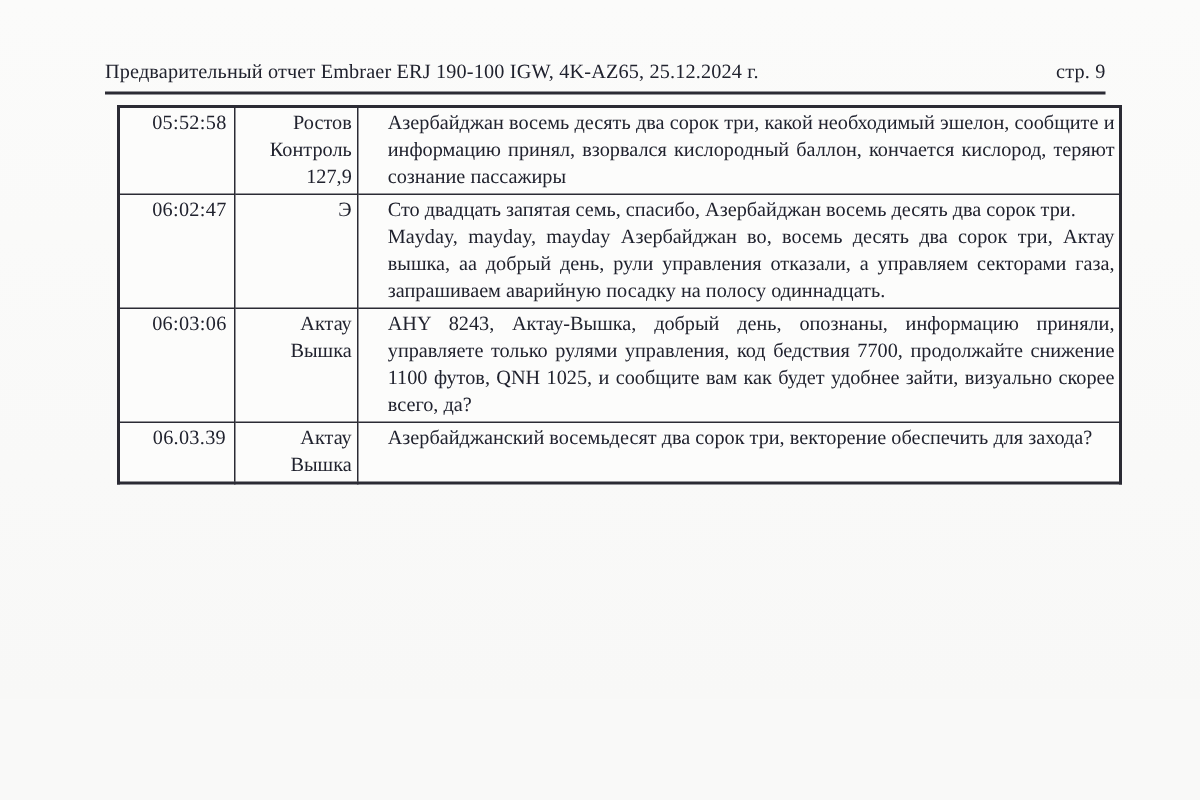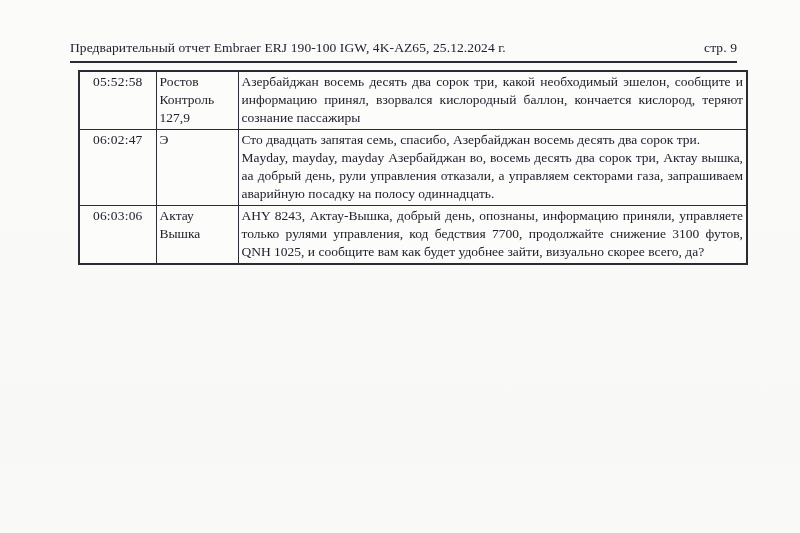--- a/index.html
+++ b/index.html
@@ -44,28 +44,28 @@
     background: #fcfcfb;
   }
   table.transcript col.c-time    { width: 77px;  }
   table.transcript col.c-speaker { width: 82px;  }
   table.transcript col.c-text    { width: 509px; }
   table.transcript td {
     border: 1.5px solid #2b2b34;
     vertical-align: top;
     font-size: 13.5px;
     line-height: 18px;
-    padding: 1px 3px 2px 3px;
+    padding: 1px 3px 2px 20px;
   }
   td.time {
     text-align: center;
     letter-spacing: 0.2px;
   }
   td.speaker {
-    text-align: left;
+    text-align: right;
   }
   td.text {
     text-align: justify;
     white-space: pre-line;
     padding-left: 6px;
     padding-right: 5px;
     margin-top: 23px;
   }
 </style>
 </head>
@@ -92,18 +92,23 @@
       </tr>
       <tr>
         <td class="time">06:02:47</td>
         <td class="speaker">Э</td>
         <td class="text">Сто двадцать запятая семь, спасибо, Азербайджан восемь десять два сорок три.
 Mayday, mayday, mayday Азербайджан во, восемь десять два сорок три, Актау вышка, аа добрый день, рули управления отказали, а управляем секторами газа, запрашиваем аварийную посадку на полосу одиннадцать.</td>
       </tr>
       <tr>
         <td class="time">06:03:06</td>
         <td class="speaker">Актау Вышка</td>
-        <td class="text">AHY 8243, Актау-Вышка, добрый день, опознаны, информацию приняли, управляете только рулями управления, код бедствия 7700, продолжайте снижение 3100 футов, QNH 1025, и сообщите вам как будет удобнее зайти, визуально скорее всего, да?</td>
+        <td class="text">AHY 8243, Актау-Вышка, добрый день, опознаны, информацию приняли, управляете только рулями управления, код бедствия 7700, продолжайте снижение 1100 футов, QNH 1025, и сообщите вам как будет удобнее зайти, визуально скорее всего, да?</td>
+      </tr>
+      <tr>
+        <td class="time">06.03.39</td>
+        <td class="speaker">Актау Вышка</td>
+        <td class="text">Азербайджанский восемьдесят два сорок три, векторение обеспечить для захода?</td>
       </tr>
     </tbody>
   </table>
 
 </div>
 
 </body></html>

